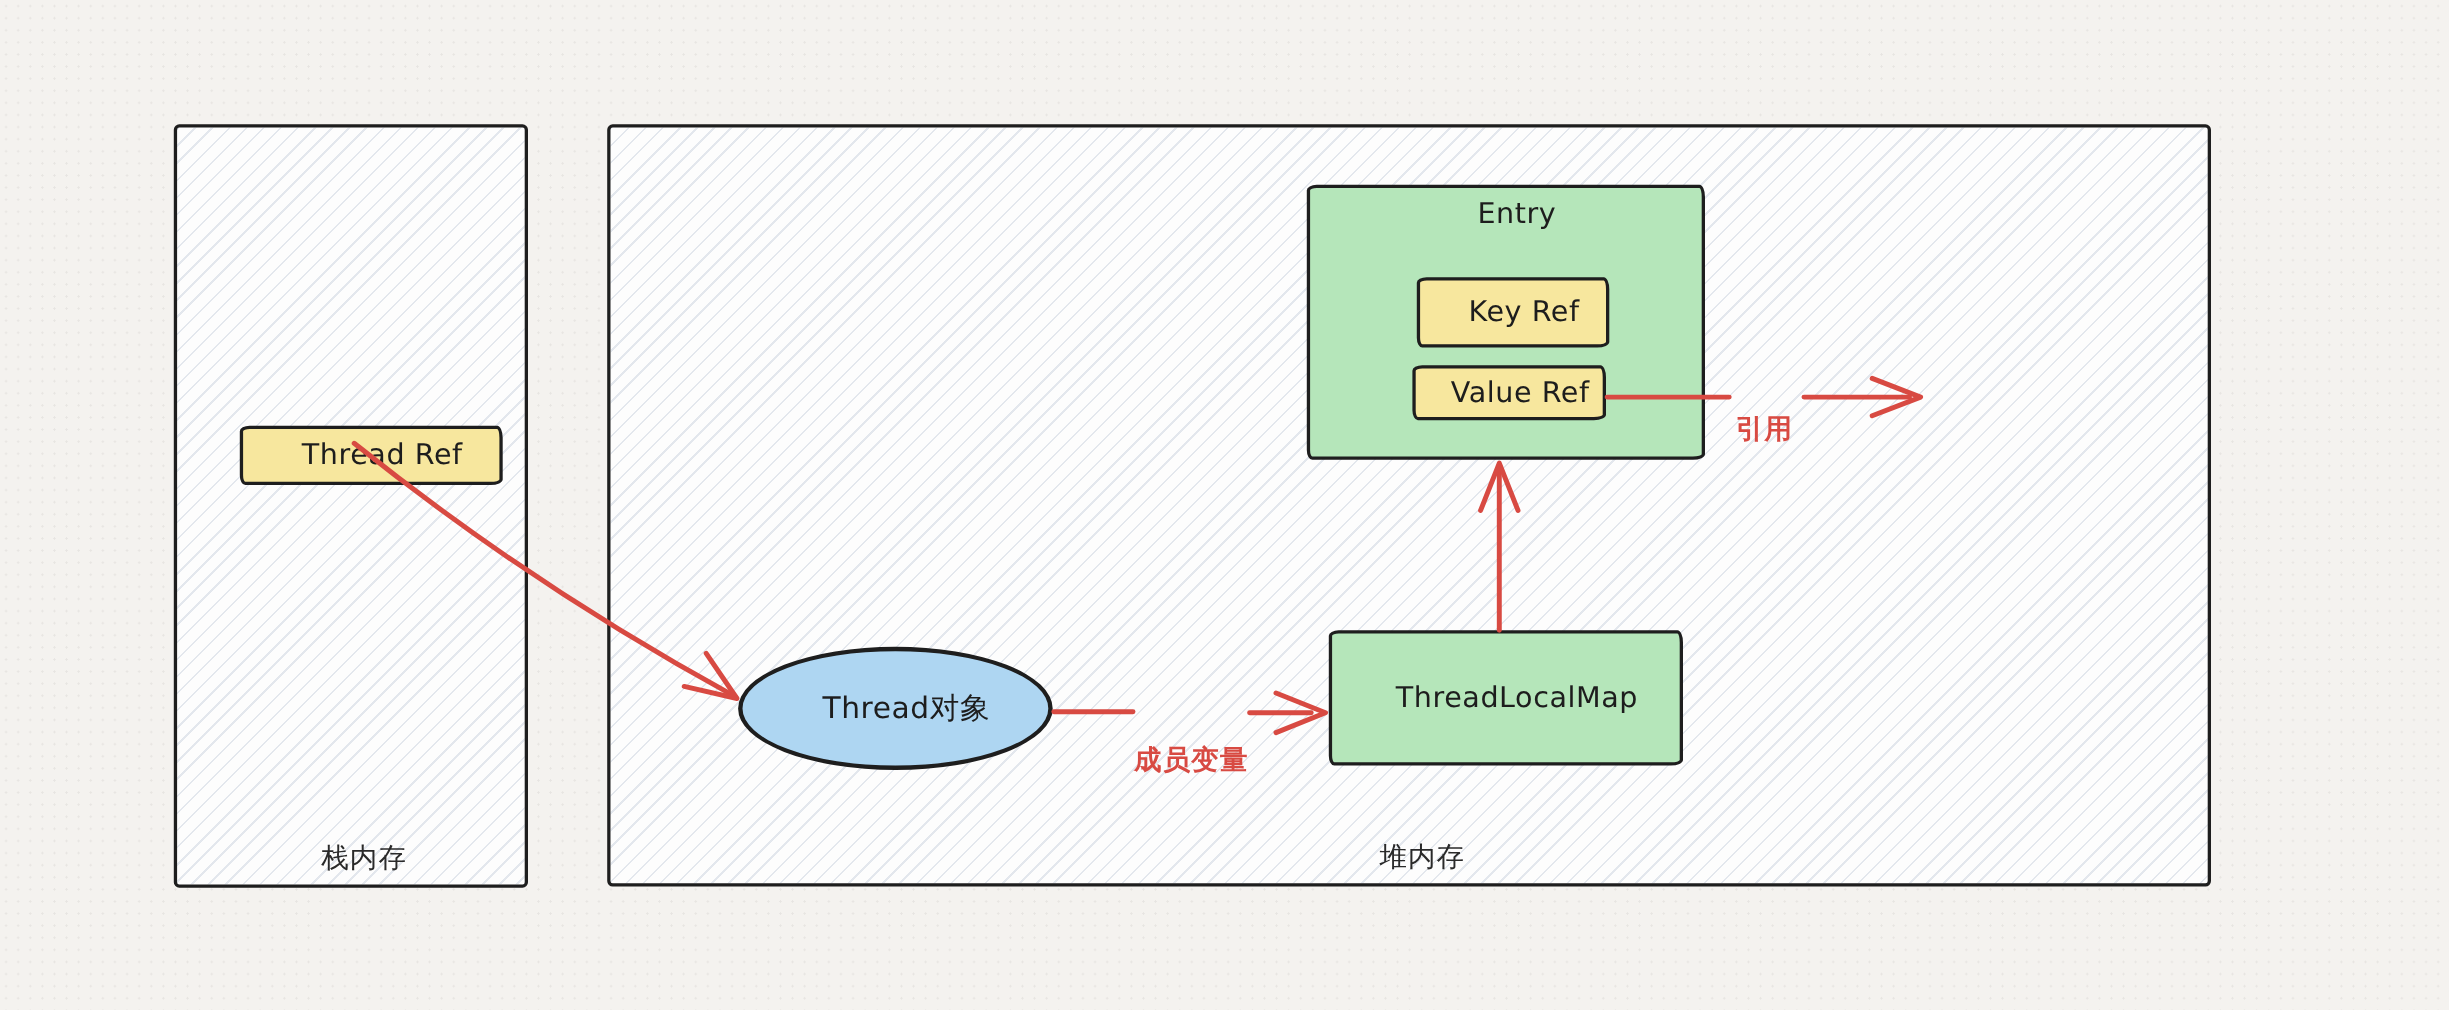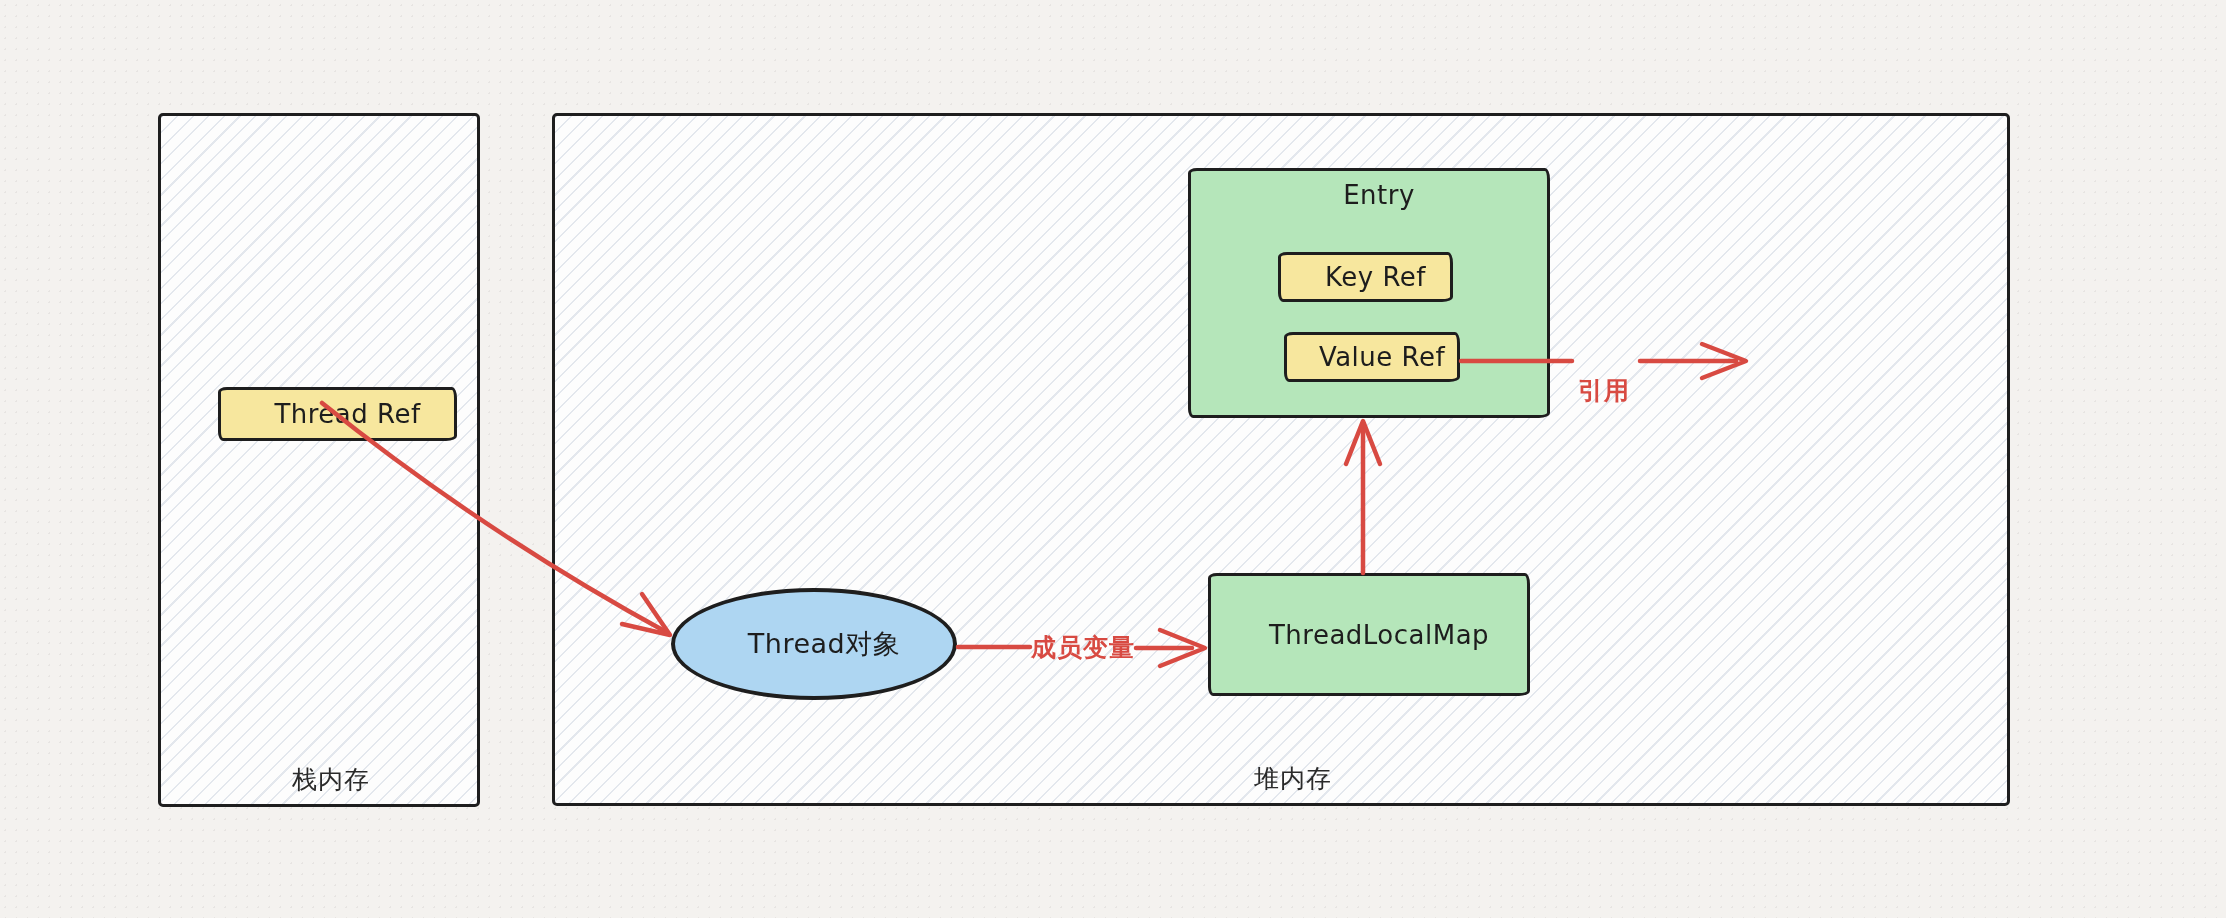--- a/index.html
+++ b/index.html
@@ -75,21 +75,21 @@
     align-items: flex-start;
     justify-content: center;
   }
   .entry-title {
     margin-top: 9px;
     font-size: 26px;
     color: #1d1d1d;
     letter-spacing: 0.5px;
   }
   
-  .node.key-ref   { left: 87px;  top: 81px;  width: 175px; height: 50px; }
+  .node.key-ref   { left: 97px;  top: 81px;  width: 175px; height: 64px; }
   .node.value-ref { left: 93px;  top: 161px; width: 176px; height: 50px; }
 
   .node.value { left: 1750px; top: 333px; width: 178px; height: 55px; }
 
   
   svg.edges {
     position: absolute;
     left: 0; top: 0;
     width: 2226px; height: 918px;
     z-index: 5;
@@ -168,16 +168,16 @@
       <path d="M1346,464 L1363,421 L1380,464" stroke="#d84a42"></path>
     </g>
 
     <g>
       <path d="M1461,361 L1572,361" stroke="#d84a42"></path>
       <path d="M1640,361 L1736,361" stroke="#d84a42"></path>
       <path d="M1702,344 L1746,361 L1702,378" stroke="#d84a42"></path>
     </g>
   </svg>
 
-  <span class="edge-label member-var" style="color: rgb(216, 74, 66);">成员变量</span>
+  <span class="edge-label member-var" style="color: rgb(216, 74, 66); margin-top: 44px;">成员变量</span>
   <span class="edge-label reference" style="color: rgb(216, 74, 66); margin-top: 28px;">引用</span>
 
 </div>
 
 </body></html>

